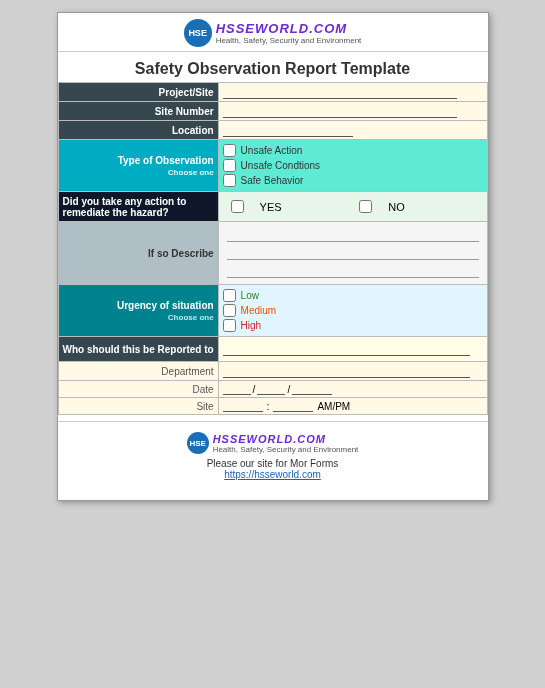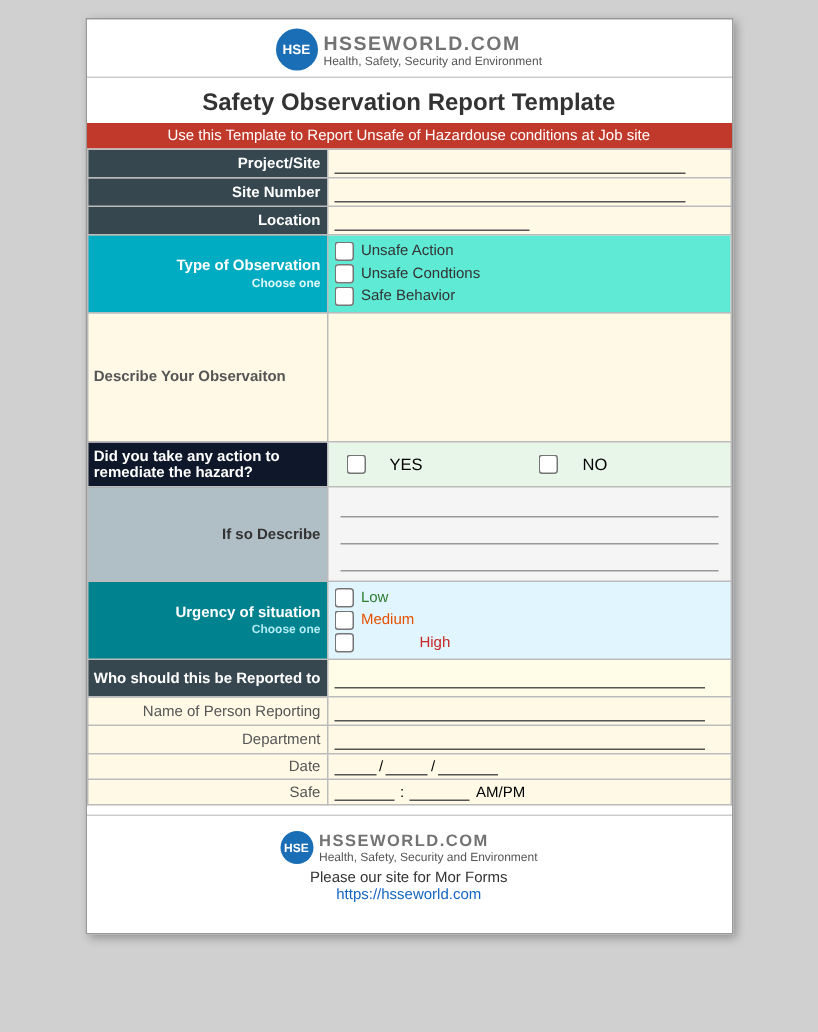--- a/index.html
+++ b/index.html
@@ -41,22 +41,23 @@
       color: white;
       font-size: 9px;
       font-weight: bold;
     }
     .logo-text-block {
       text-align: left;
     }
     .logo-title {
       font-size: 13px;
       font-weight: bold;
-      color: #737373;
+      color: #6d28d9;
       letter-spacing: 1px;
+      font-style: italic;
     }
     .logo-subtitle {
       font-size: 8px;
       color: #555;
     }
     .report-title {
       text-align: center;
       font-size: 16px;
       font-weight: bold;
       color: #333;
@@ -219,21 +220,21 @@
     .urgency-sublabel {
       font-size: 8px;
       color: #b2ebf2;
     }
     .urgency-cell {
       background: #e1f5fe;
       padding: 4px 8px;
     }
     .low-color { color: #2e7d32; }
     .medium-color { color: #e65100; }
-    .high-color { color: #c62828; margin-left: 39px; }
+    .high-color { color: #c62828; }
     .who-label {
       background: #37474f;
       color: white;
       text-align: right;
       font-size: 10px;
       font-weight: bold;
       padding-right: 6px;
       white-space: nowrap;
       width: 130px;
     }
@@ -275,20 +276,21 @@
       gap: 4px;
       margin-bottom: 4px;
     }
     .footer-text {
       font-size: 10px;
       color: #333;
     }
     .footer-link {
       font-size: 10px;
       color: #1565c0;
+      text-decoration: underline;
     }
     .date-cell {
       background: #fff9e6;
       padding: 2px 4px;
     }
     .date-inputs {
       display: flex;
       align-items: center;
       gap: 2px;
       font-size: 10px;
@@ -327,21 +329,20 @@
       </div>
       <div class="logo-text-block">
         <div class="logo-title">HSSEWORLD.COM</div>
         <div class="logo-subtitle">Health, Safety, Security and Environment</div>
       </div>
     </div>
   </div>
 
   <div class="report-title">Safety Observation Report Template</div>
 
-  <div class="subtitle-bar">Use this Template to Report Unsafe of Hazardouse conditions at Job site</div>
 
   <table class="form-table">
 
     <tbody>
         <tr>
       <td class="label-cell">Project/Site</td>
       <td class="input-cell">
         <input class="underline-input" type="text" style="">
       </td>
     </tr>
@@ -374,26 +375,20 @@
           <input type="checkbox" style="">
           <span>Unsafe Condtions</span>
         </div>
         <div class="checkbox-row">
           <input type="checkbox" style="">
           <span>Safe Behavior</span>
         </div>
       </td>
     </tr>
 
-    <tr>
-      <td class="describe-label">Describe Your Observaiton</td>
-      <td class="describe-cell">
-        <textarea style="width: 100%; height: 78px; border: none; background: rgb(255, 249, 230); font-size: 10px; resize: none;"></textarea>
-      </td>
-    </tr>
 
     <tr>
       <td class="remediate-label">
         <span>Did you take any action to remediate the hazard?</span>
       </td>
       <td class="remediate-cell">
         <div class="yes-no-row">
           <label>
             <input type="checkbox" style="">
             <span>YES</span>
@@ -441,26 +436,20 @@
     </tr>
 
     <tr>
       <td class="who-label">Who should this be Reported to</td>
       <td class="who-cell">
         <input class="underline-input" style="width: 95%; margin: 3px 0px;" type="text">
       </td>
     </tr>
 
 
-    <tr>
-      <td class="person-label">Name of Person Reporting</td>
-      <td class="person-cell">
-        <input class="underline-input" style="width: 95%;" type="text">
-      </td>
-    </tr>
 
     <tr>
       <td class="person-label">Department</td>
       <td class="person-cell">
         <input class="underline-input" style="width: 95%;" type="text">
       </td>
     </tr>
 
     <tr>
       <td class="person-label">Date</td>
@@ -469,21 +458,21 @@
           <input class="date-short" type="text" style="">
           <span>/</span>
           <input class="date-short" type="text" style="">
           <span>/</span>
           <input class="date-short" style="width: 40px;" type="text">
         </div>
       </td>
     </tr>
 
     <tr>
-      <td class="person-label">Safe</td>
+      <td class="person-label">Site</td>
       <td class="date-cell">
         <div class="time-inputs">
           <input class="time-short" type="text" style="">
           <span>:</span>
           <input class="time-short" type="text" style="">
           <span>AM/PM</span>
         </div>
       </td>
     </tr>
 

